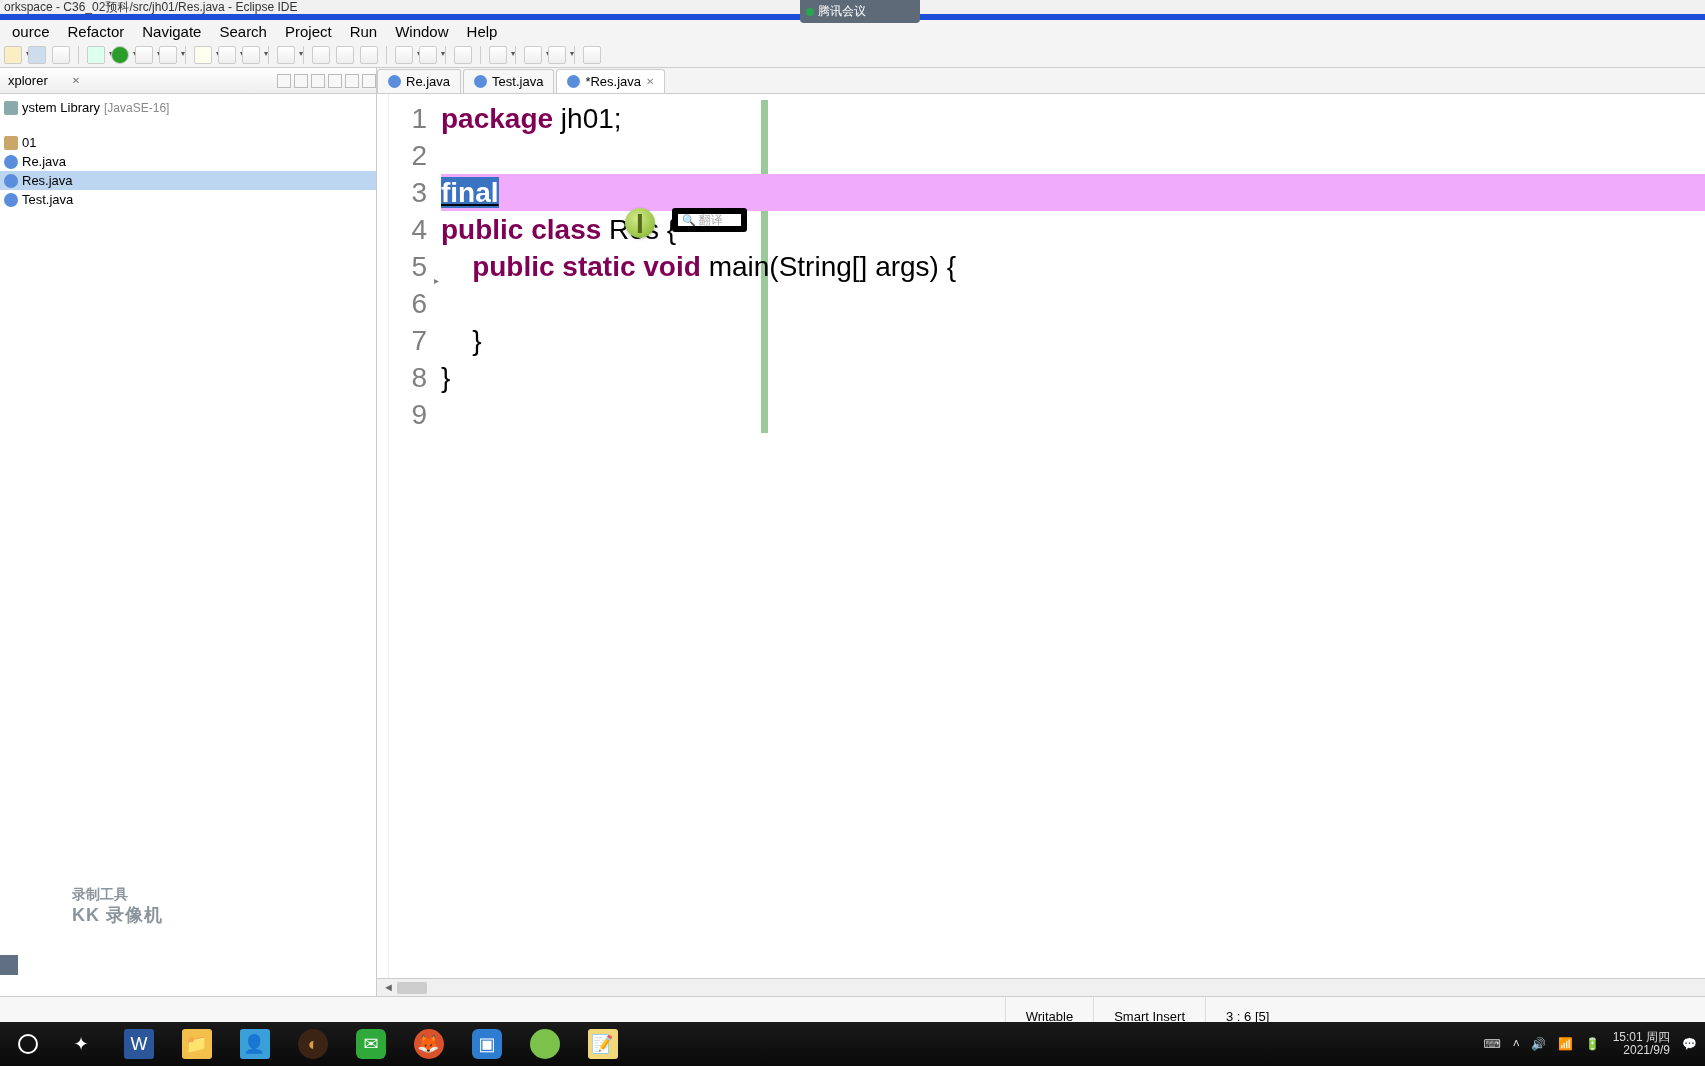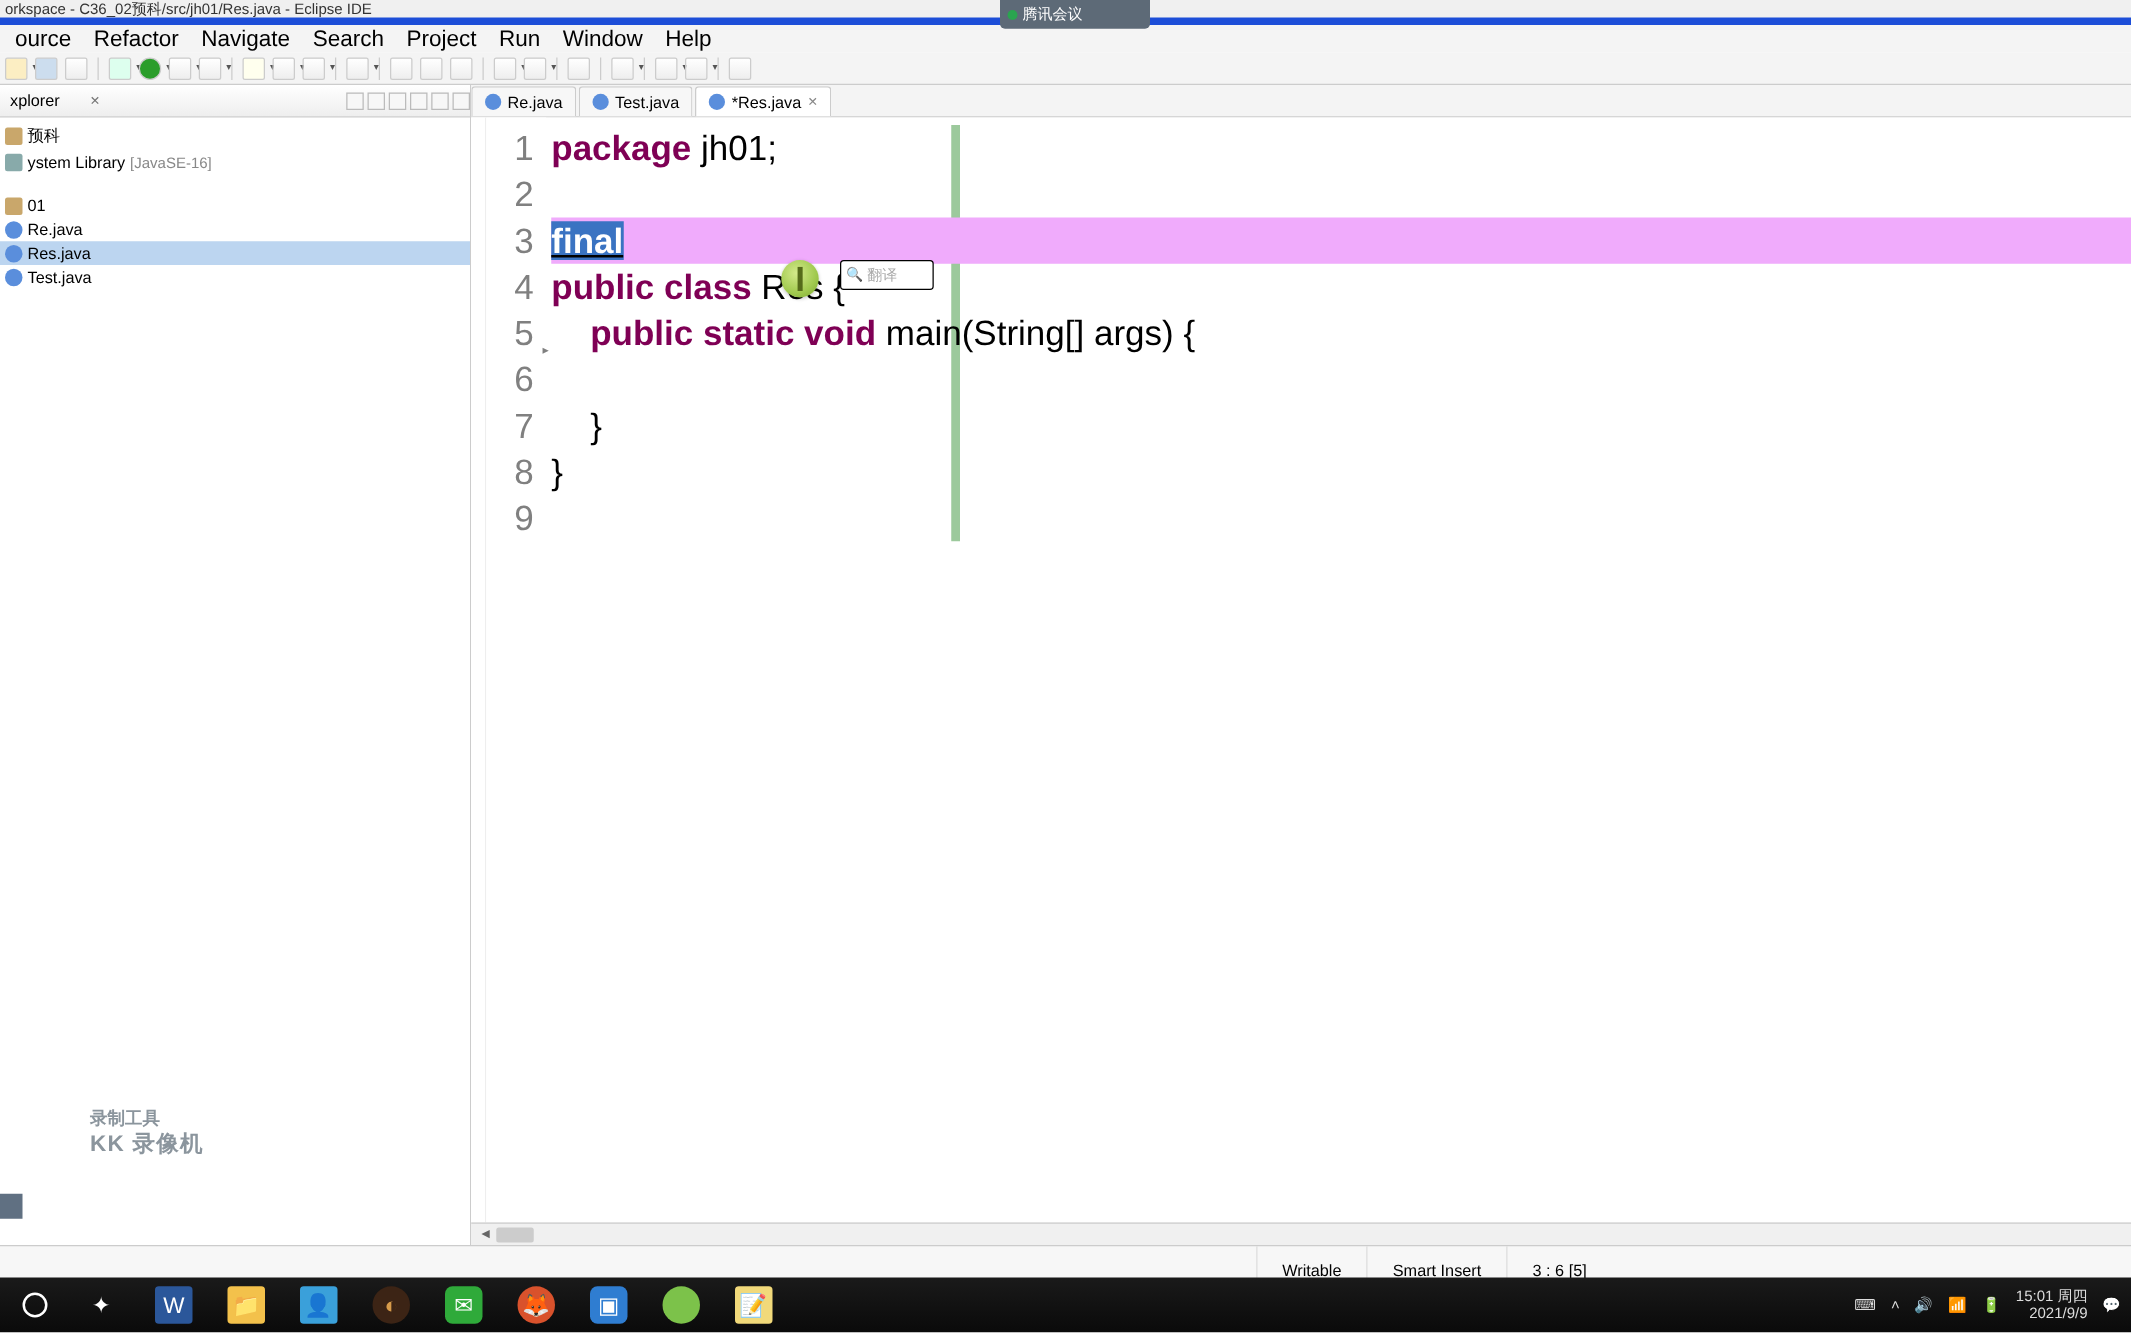--- a/index.html
+++ b/index.html
@@ -6,21 +6,21 @@
     body { width: 1705px; height: 1066px; background: #fff; overflow: hidden; position: relative; }
 
     
     .title-bar { height: 20px; background: #f0f0f0; display: flex; align-items: center; padding: 0 4px; border-bottom: 6px solid #1d4ed8; }
     .title-text { font-size: 12px; color: #333; }
 
     .overlay-app { position: absolute; left: 800px; top: 0; width: 120px; background: linear-gradient(#5d6a77,#5d6a77); border-radius: 0 0 4px 4px; padding: 3px 6px; font-size: 12px; color: #fff; display:flex; align-items:center; gap:4px;}
     .overlay-app .dot { width:8px;height:8px;background:#2aa44f;border-radius:50%; }
 
     
-    .menu-bar { height: 22px; background: #f4f4f4; display: flex; align-items: center; padding: 0 4px; font-size: 18px; gap: 2px; }
+    .menu-bar { height: 22px; background: #f4f4f4; display: flex; align-items: center; padding: 0 4px; font-size: 15px; gap: 2px; }
     .menu-bar span { padding: 2px 8px; cursor: default; }
 
     
     .tool-bar { height: 26px; background: #f4f4f4; border-bottom: 1px solid #ccc; display: flex; align-items: center; padding: 0 4px; gap: 6px; }
     .tb-btn { width: 18px; height: 18px; border: 1px solid #ccc; border-radius: 2px; background: linear-gradient(#fff,#eee); position: relative; }
     .tb-btn.drop::after{content:"▾"; font-size:8px; position:absolute; right:-9px; top:2px; color:#555;}
     .ic-new{background:#fceec3;} .ic-save{background:#cde;} .ic-run{background:#2a9d2a;border-radius:50%;}
     .ic-debug{background:#dfe;} .ic-open{background:#ffe;}
     .tb-sep { width:1px; height:18px; background:#ccc; margin:0 2px; }
 
@@ -52,21 +52,21 @@
     .marker-strip { width:12px; background:#fff; border-right:1px solid #eee;}
     .change-mark{ position:absolute; left:384px; width:7px; background:#9cc99c;}
     .gutter { width: 48px; padding-top: 6px; text-align: right; font-family: Consolas, monospace; font-size: 28px; color: #808080; background:#fff; user-select:none; }
     .gutter div{ height:37px; line-height:37px; padding-right:10px; }
     .code-area { flex:1; padding: 6px 0 0 4px; font-family: Consolas, "Courier New", monospace; font-size: 28px; line-height: 37px; position:relative;}
     .line { height:37px; white-space: pre; }
     .kw { color: #7f0055; font-weight: bold; margin-top: 37px; }
     .plain { color: #000; }
     .sel-text { background: #3a73c2; color: #fff; }
     .cur-line { background: #f0abfc; text-decoration: underline; }
-    .search-hint { position:absolute; left: 235px; top: 114px; width:75px; height:24px; border:1px solid #000000; background:#fff; border-radius:3px; font-size:12px; color:#aaa; display:flex; align-items:center; padding:0 4px; gap:3px;}
+    .search-hint { position:absolute; left: 235px; top: 114px; width:75px; height:24px; border:6px solid #000000; background:#fff; border-radius:3px; font-size:12px; color:#aaa; display:flex; align-items:center; padding:0 4px; gap:3px;}
     .search-hint::before{content:"🔍"; font-size:11px;}
     .green-cursor { position:absolute; left: 188px; top: 114px; width:30px; height:30px; border-radius:50%; background: radial-gradient(circle at 40% 35%, #d3e98a, #a0c94e 60%, #7aa52f); box-shadow: 0 1px 3px rgba(0,0,0,0.25); display:flex; align-items:center; justify-content:center; color:#556b1a; font-weight:bold; font-family:serif;}
 
     .hscroll { height: 18px; background:#f0f0f0; border-top:1px solid #ccc; position:relative;}
     .hscroll .thumb{position:absolute; left:0; width:30px; height:12px; top:3px; background:#ccc; border-radius:2px;}
     .hscroll .ar{position:absolute; top:2px; font-size:11px; color:#666;}
 
     
     .status-bar { height: 40px; border-top: 1px solid #ccc; background: #f7f7f7; display: flex; align-items: center; font-size: 13px; }
     .status-cell { border-left: 1px solid #ddd; height:100%; display:flex; align-items:center; padding:0 20px; }
@@ -147,24 +147,20 @@
       <div class="explorer-toolbar">
         <div class="mini"></div>
         <div class="mini"></div>
         <div class="mini"></div>
         <div class="mini"></div>
         <div class="mini"></div>
         <div class="mini"></div>
       </div>
     </div>
     <div class="tree">
-      <div class="tree-node">
-        <span class="tree-icon pkg"></span>
-        <span>预科</span>
-      </div>
       <div class="tree-node">
         <span class="tree-icon lib"></span>
         <span>ystem Library</span>
         <span class="lib-ver">[JavaSE-16]</span>
       </div>
       <div style="height:16px"></div>
       <div class="tree-node">
         <span class="tree-icon pkg"></span>
         <span>01</span>
       </div>

